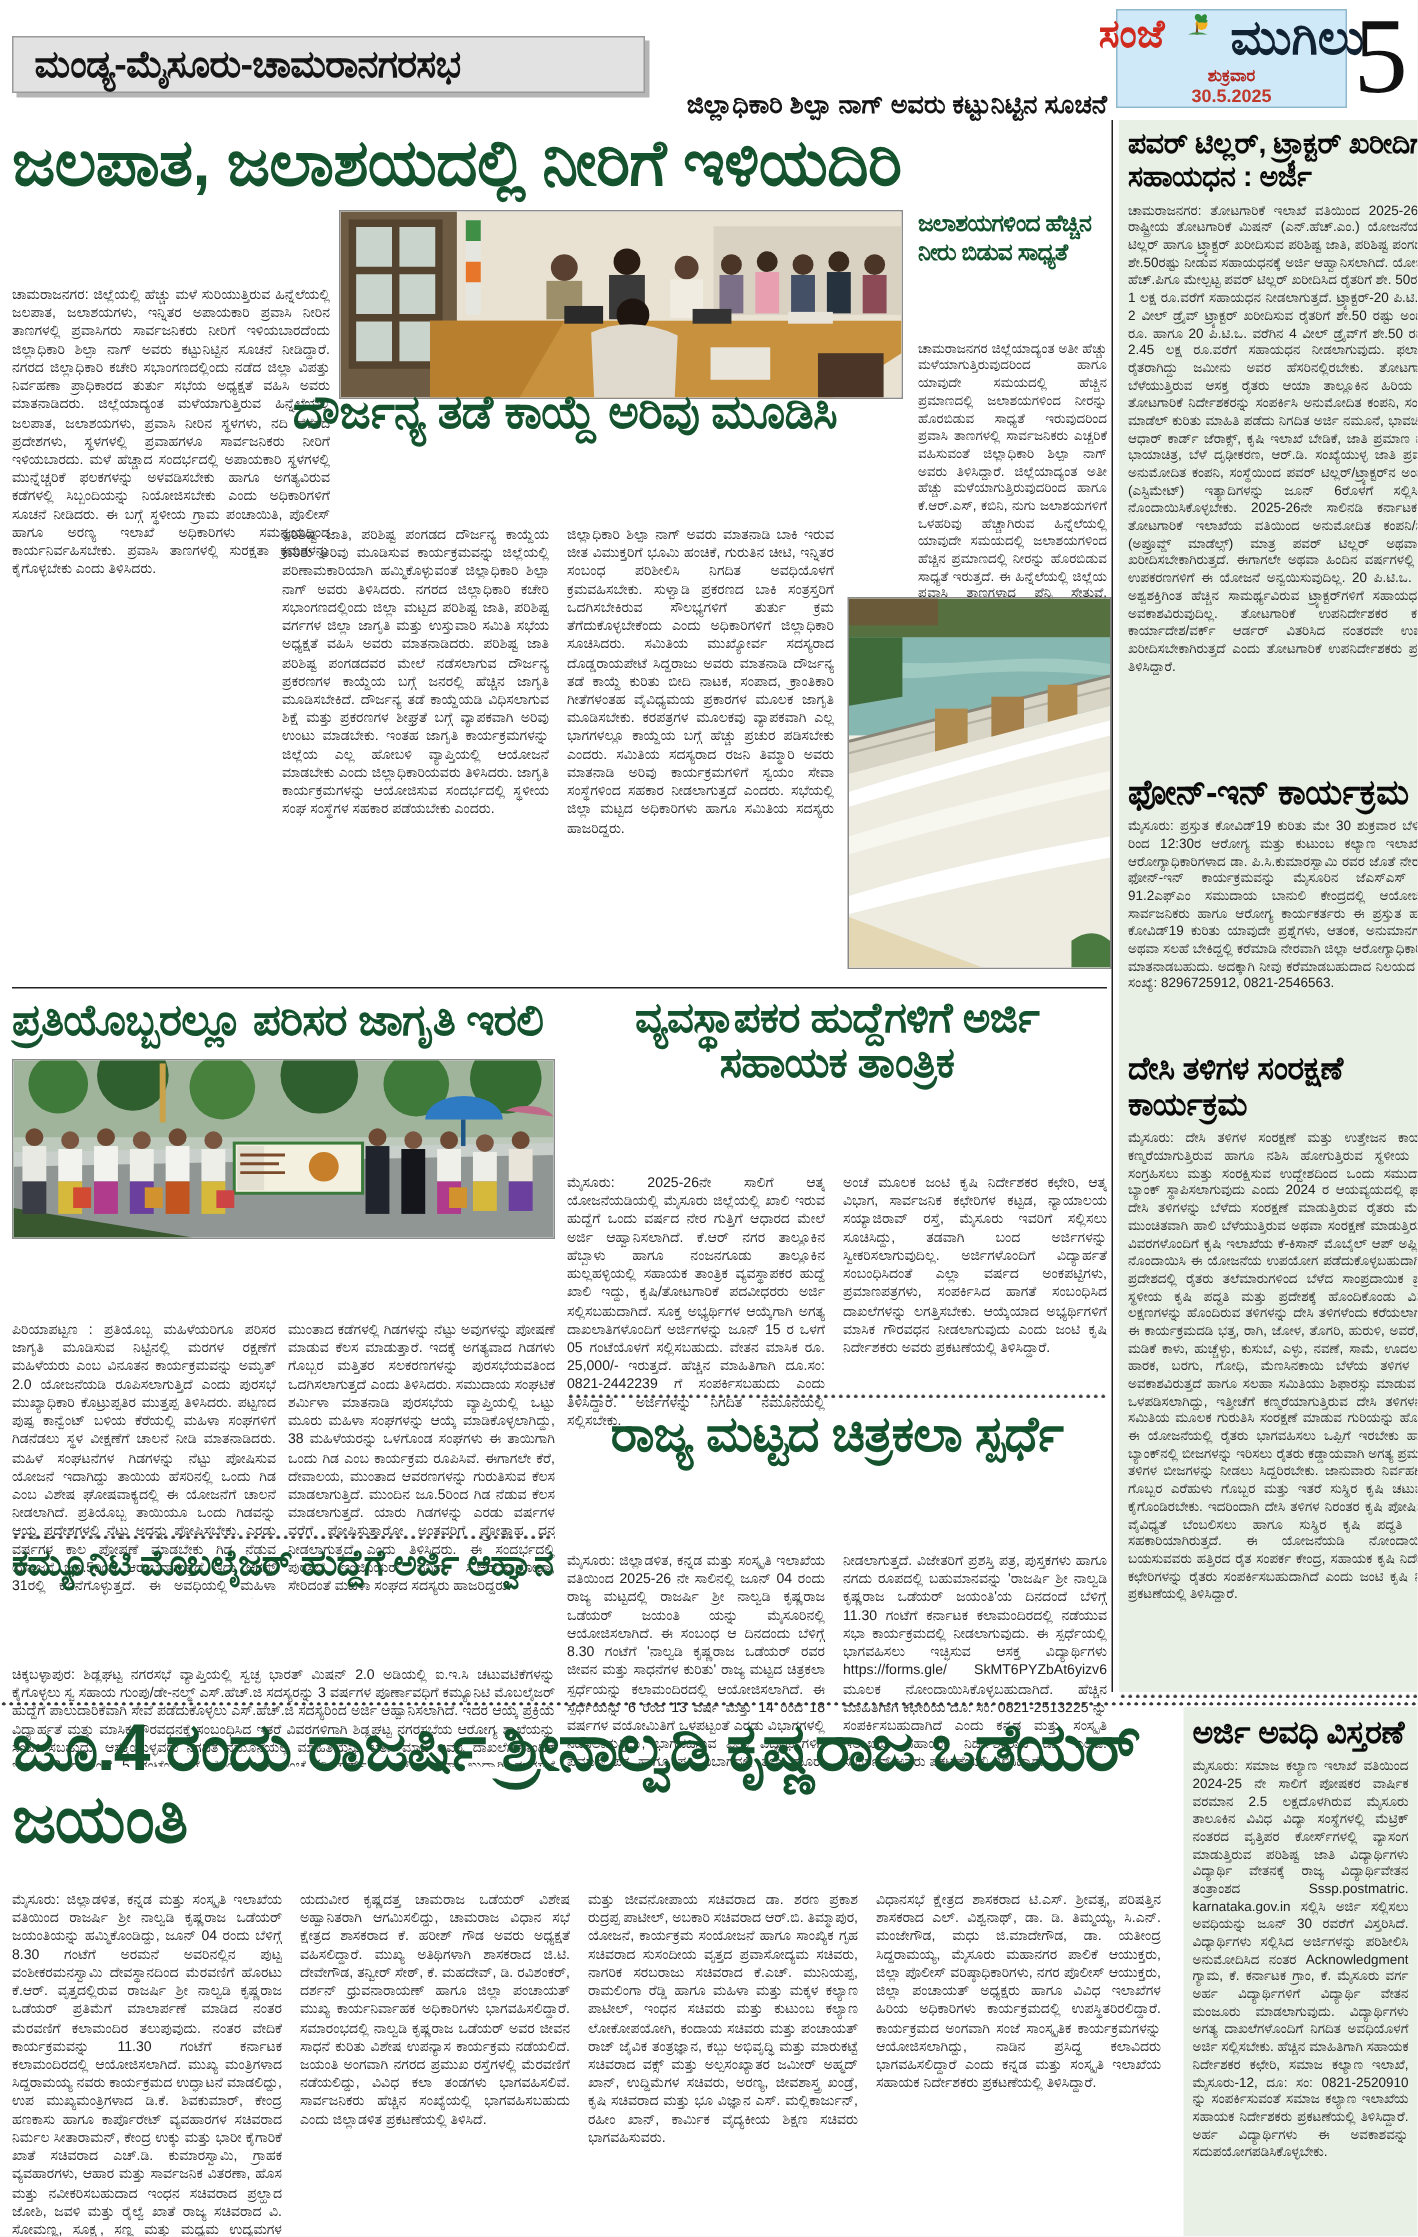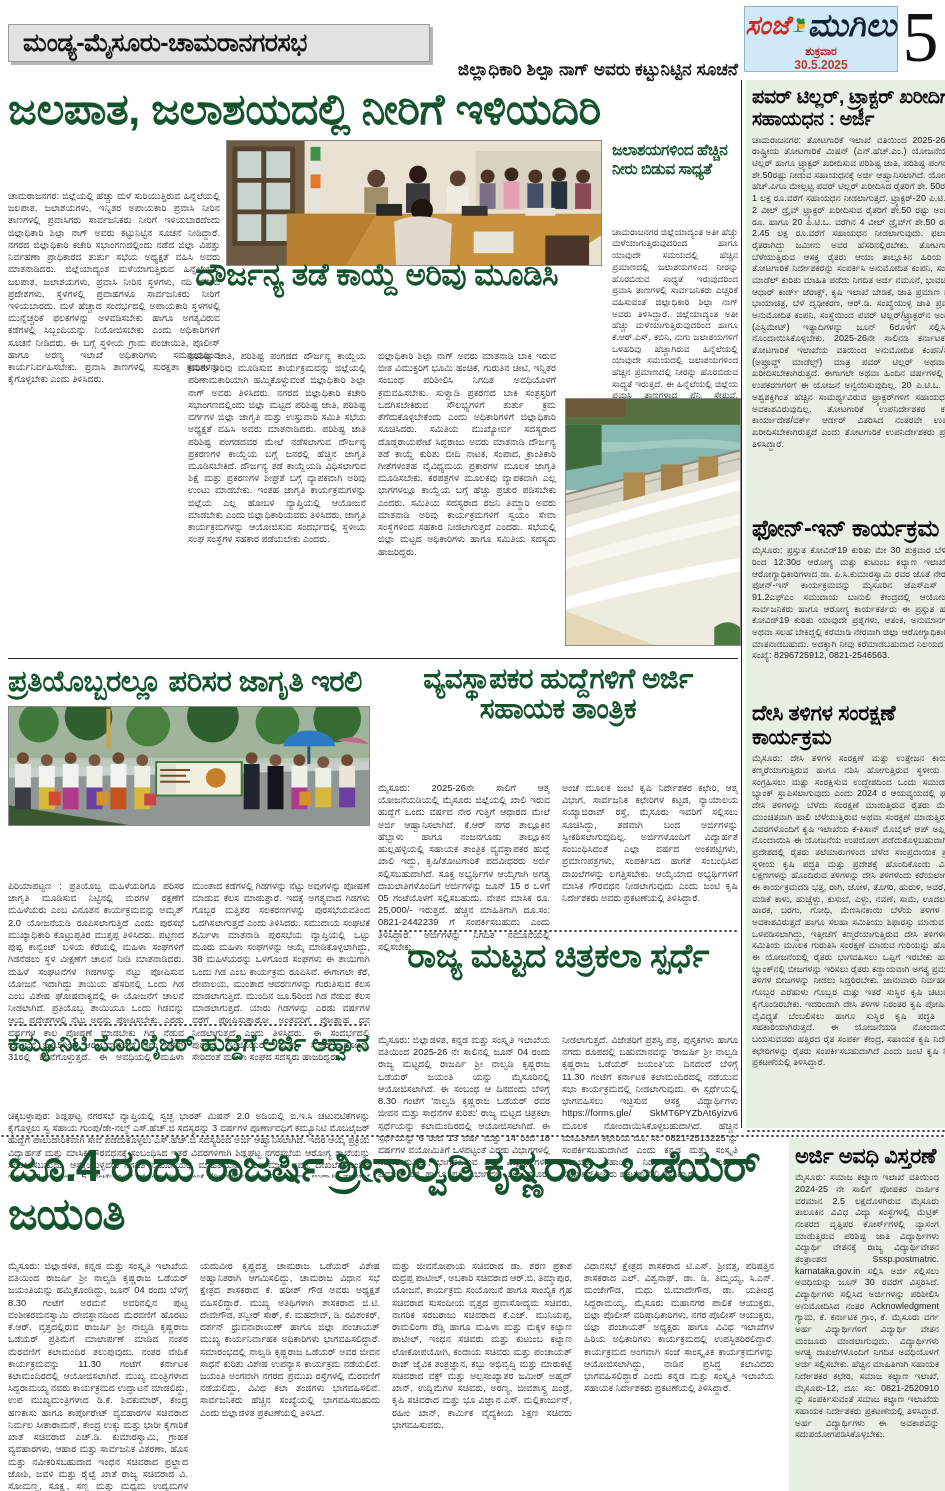--- a/index.html
+++ b/index.html
@@ -14,21 +14,21 @@
   .dotrule{height:4px;background-image:radial-gradient(circle,#3a3a3a 1px,transparent 1.3px);
            background-size:5px 4px;background-repeat:repeat-x;background-position:0 1px;}
   .greenbox{background:#e8efe4;}
   .photo-frame{border:1px solid #8a8a8a;box-sizing:border-box;}
   
   #region-box{background:#e2e2e2;border:1px solid #9a9a9a;box-shadow:3px 3px 0 #b5b5b5;
               display:flex;align-items:center;padding:0 14px;}
   #region-box span{font-size:25px;font-weight:bold;letter-spacing:-0.5px;}
   #logo-box{background:#cfe9f8;border:1px solid #8fb8cc;display:flex;flex-direction:column;
             align-items:center;justify-content:center;}
-  #brand-line{display:flex;align-items:center;gap:1px;font-style:italic;}
+  #brand-line{display:flex;align-items:flex-start;gap:14px;}
   #brand-left{color:#d02a1e;font-weight:bold;font-size:26px;}
   #brand-right{color:#123;font-weight:bold;font-size:32px;}
   #logo-weekday{color:#b3261e;font-weight:bold;font-size:11px;margin-top:1px;}
   #logo-date{color:#c0392b;font-weight:bold;font-size:12px;}
   #page-number{font-family:"Liberation Serif","DejaVu Serif",serif;font-size:72px;line-height:1;
                color:#111;font-weight:500;}
   .sb-head{font-weight:bold;font-size:20px;line-height:1.15;letter-spacing:-0.3px;color:#0a0a0a;}
 </style>
 </head>
 <body>

